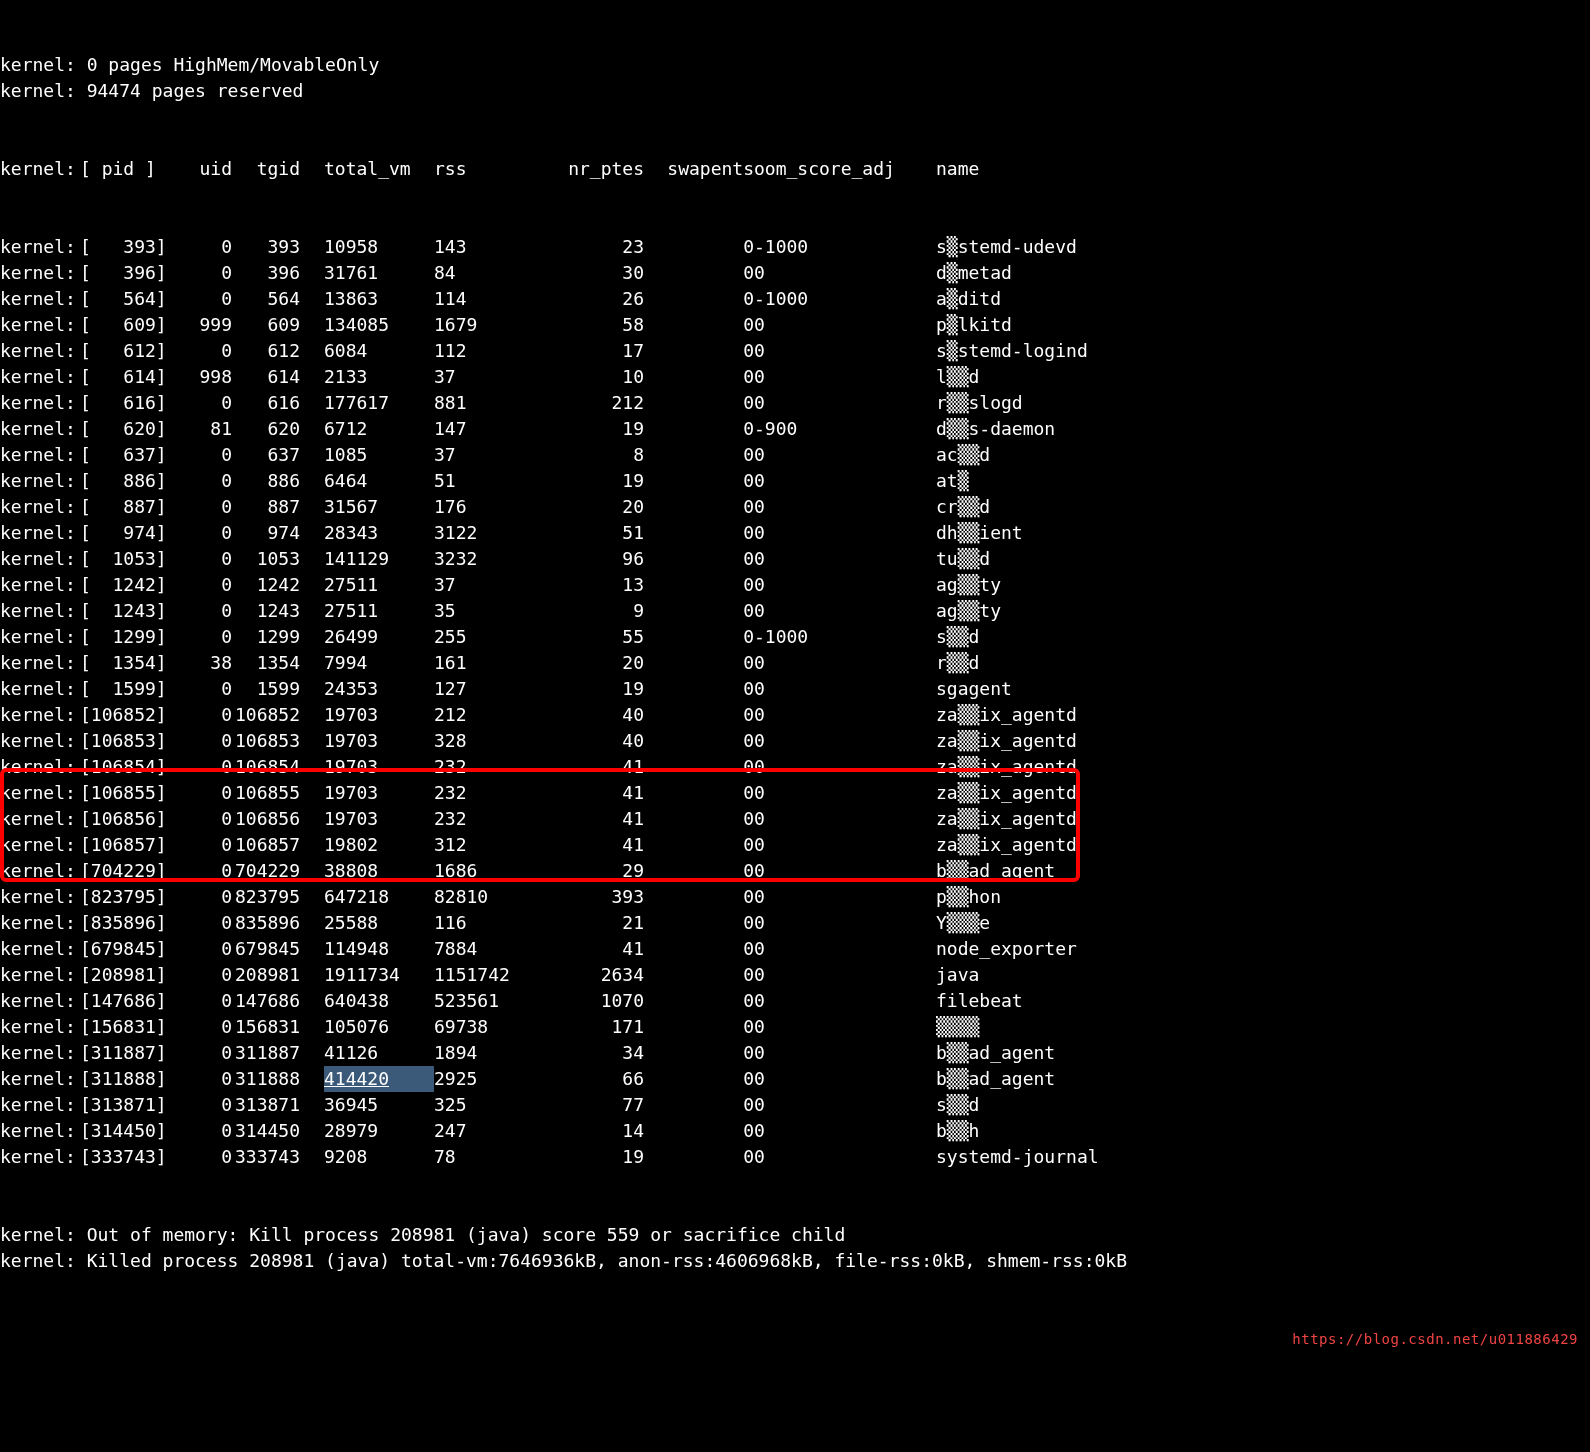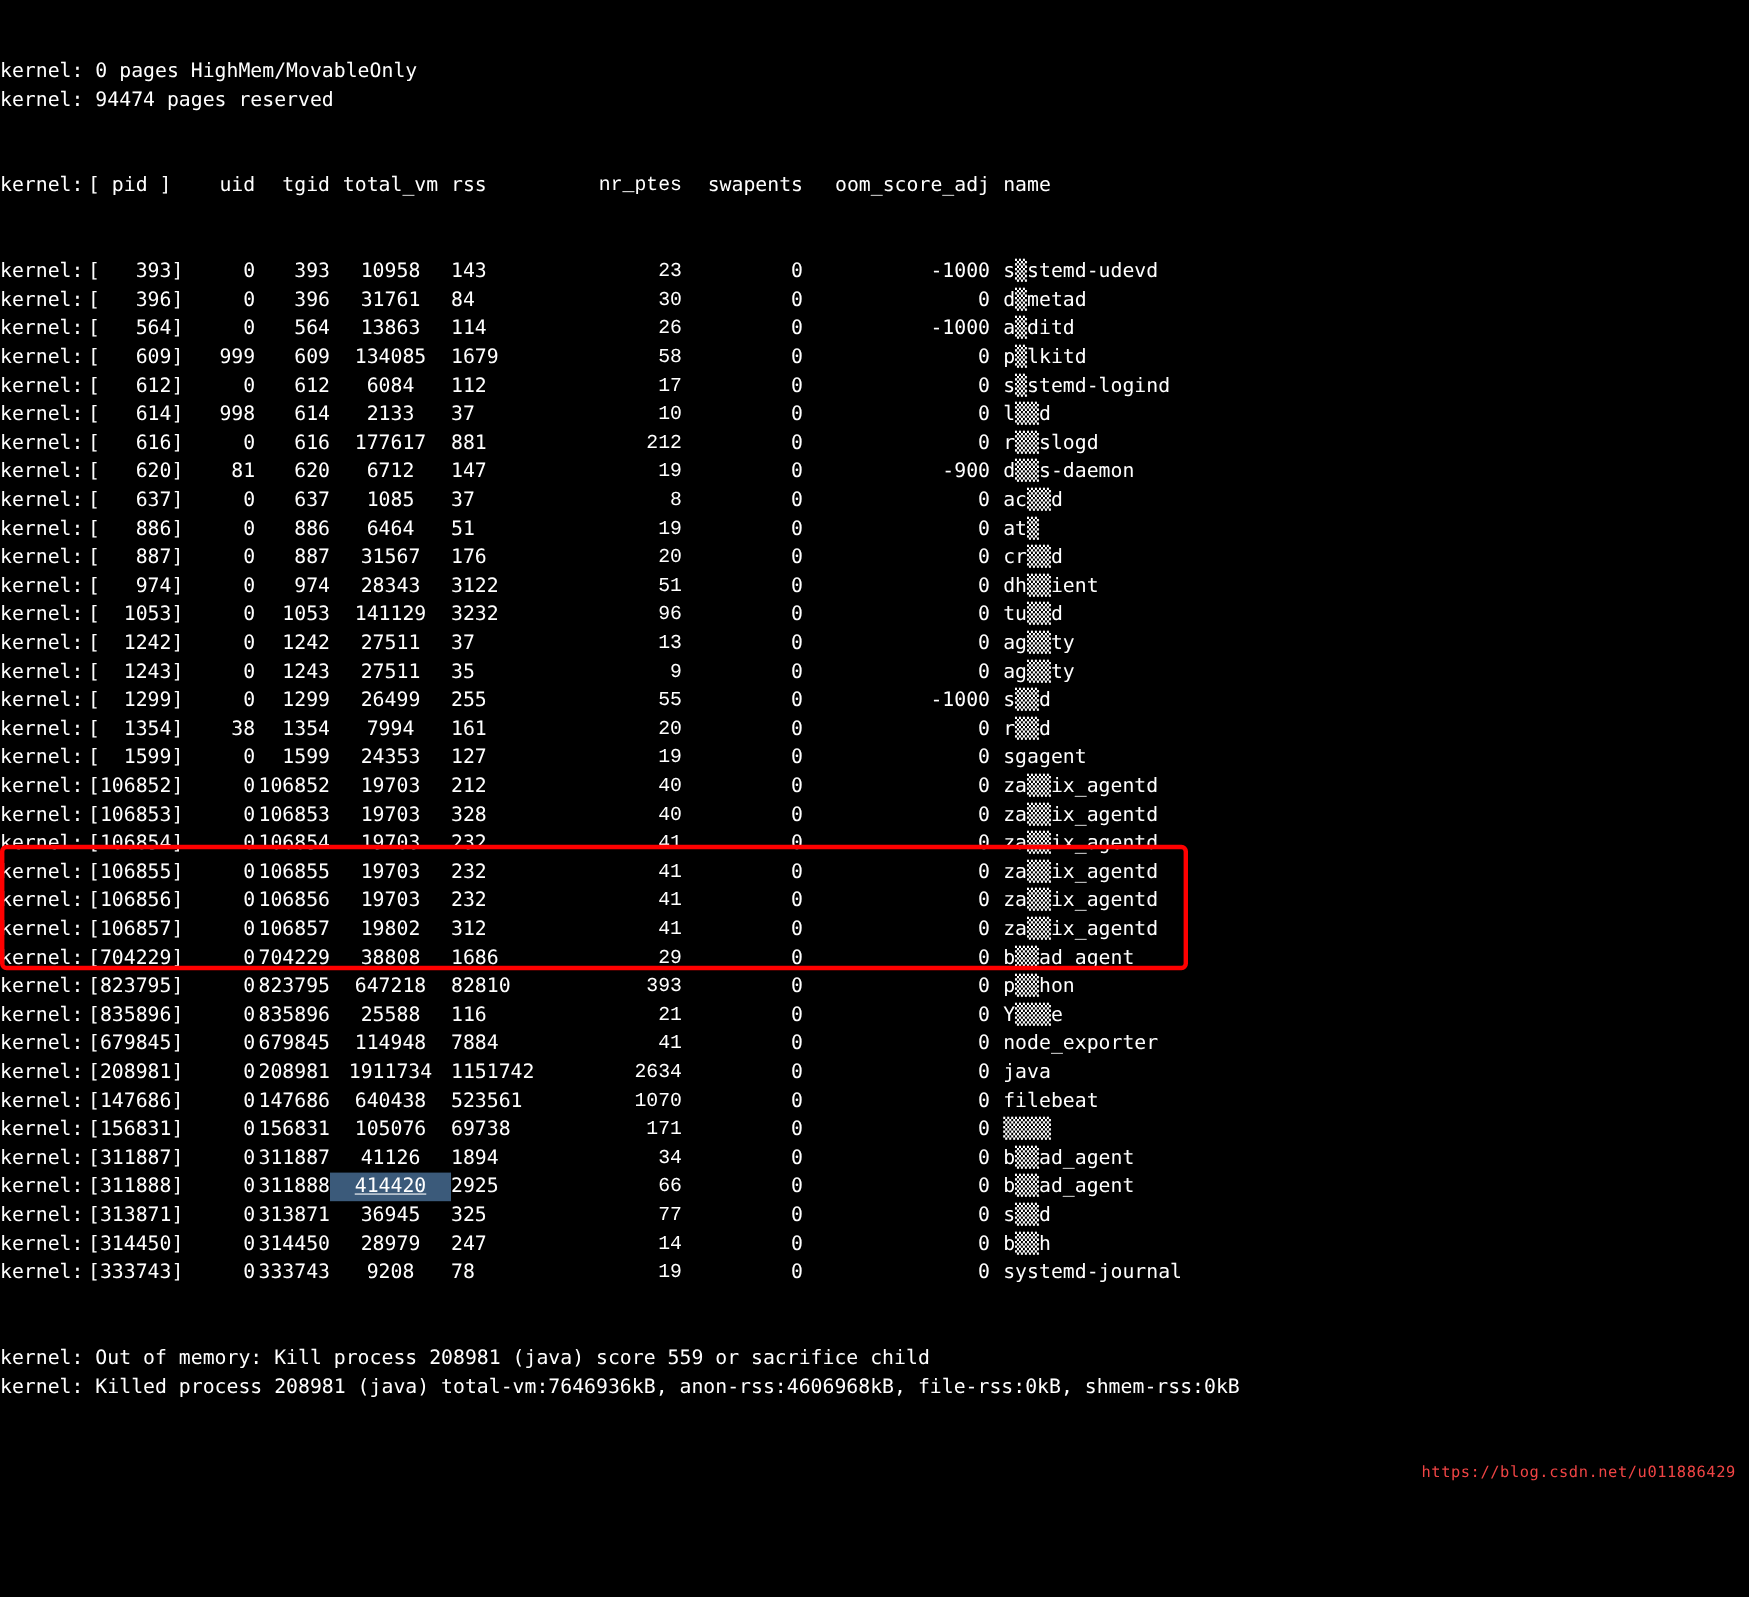--- a/index.html
+++ b/index.html
@@ -16,25 +16,25 @@
     position: relative;
     padding: 0 4px 8px 0;
     white-space: pre;
   }
   .row { display: flex; }
   .cell { display: inline-block; }
   .prefix { width: 80px; }
   .pid { width: 80px; text-align: left; padding-right: 4px; }
   .uid { width: 68px; text-align: right; }
   .tgid { width: 68px; text-align: right; }
-  .totalvm { width: 110px; text-align: center; }
+  .totalvm { width: 110px; text-align: left; margin-left: 24px; }
   .rss { width: 110px; }
-  .nrptes { width: 100px; text-align: right; font-family: Liberation Mono, monospace; }
+  .nrptes { width: 100px; text-align: right; }
   .swapents { width: 110px; text-align: right; }
-  .oomadj { width: 170px; text-align: right; }
+  .oomadj { width: 170px; }
   .name { padding-left: 12px; }
   .hlbox {
     position: absolute;
     border: 4px solid #ff0000;
     border-radius: 6px;
     pointer-events: none;
   }
   .sel { background: #3b5a7a; color: #fff; text-decoration: underline; }
   .watermark {
     position: absolute;

